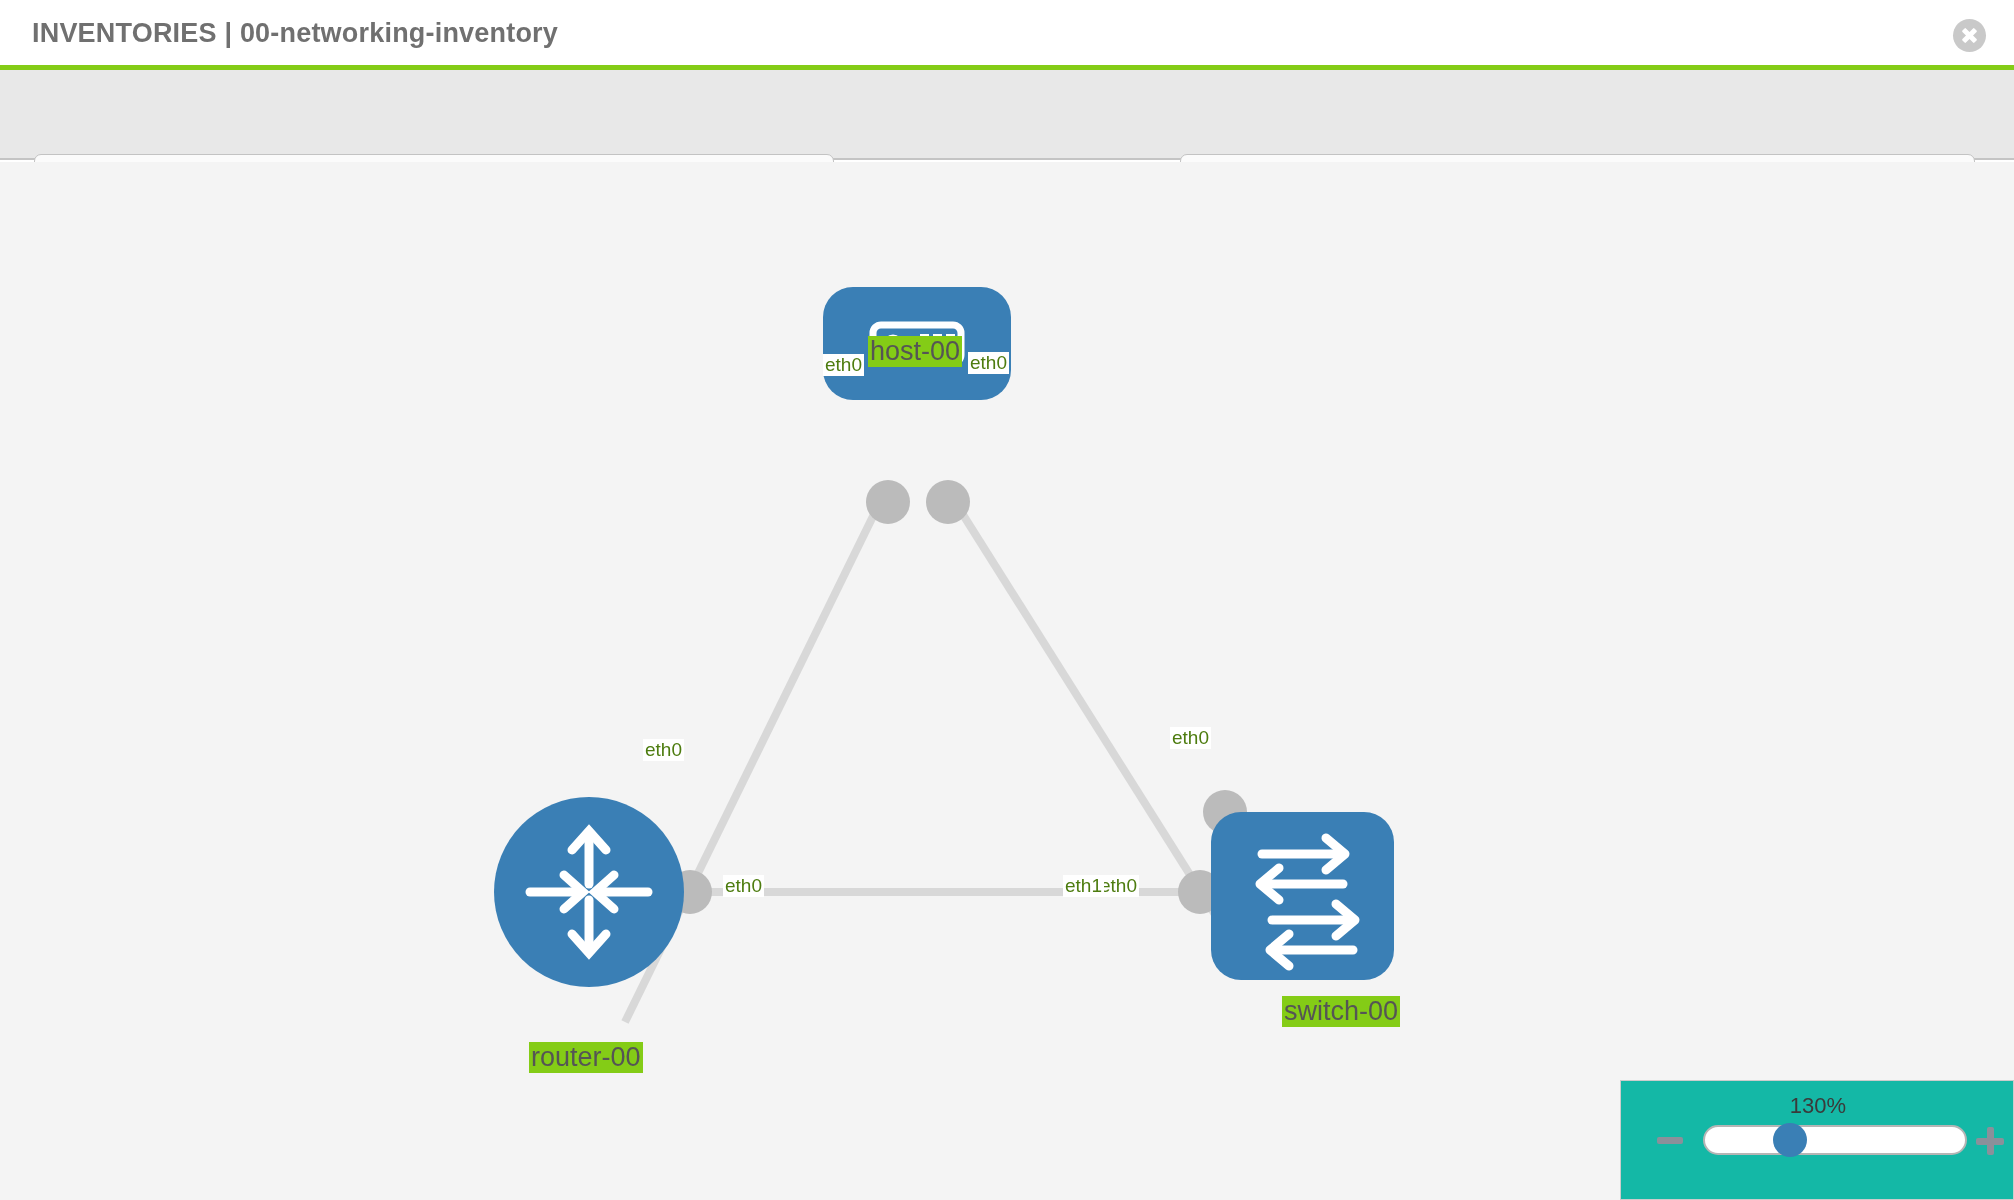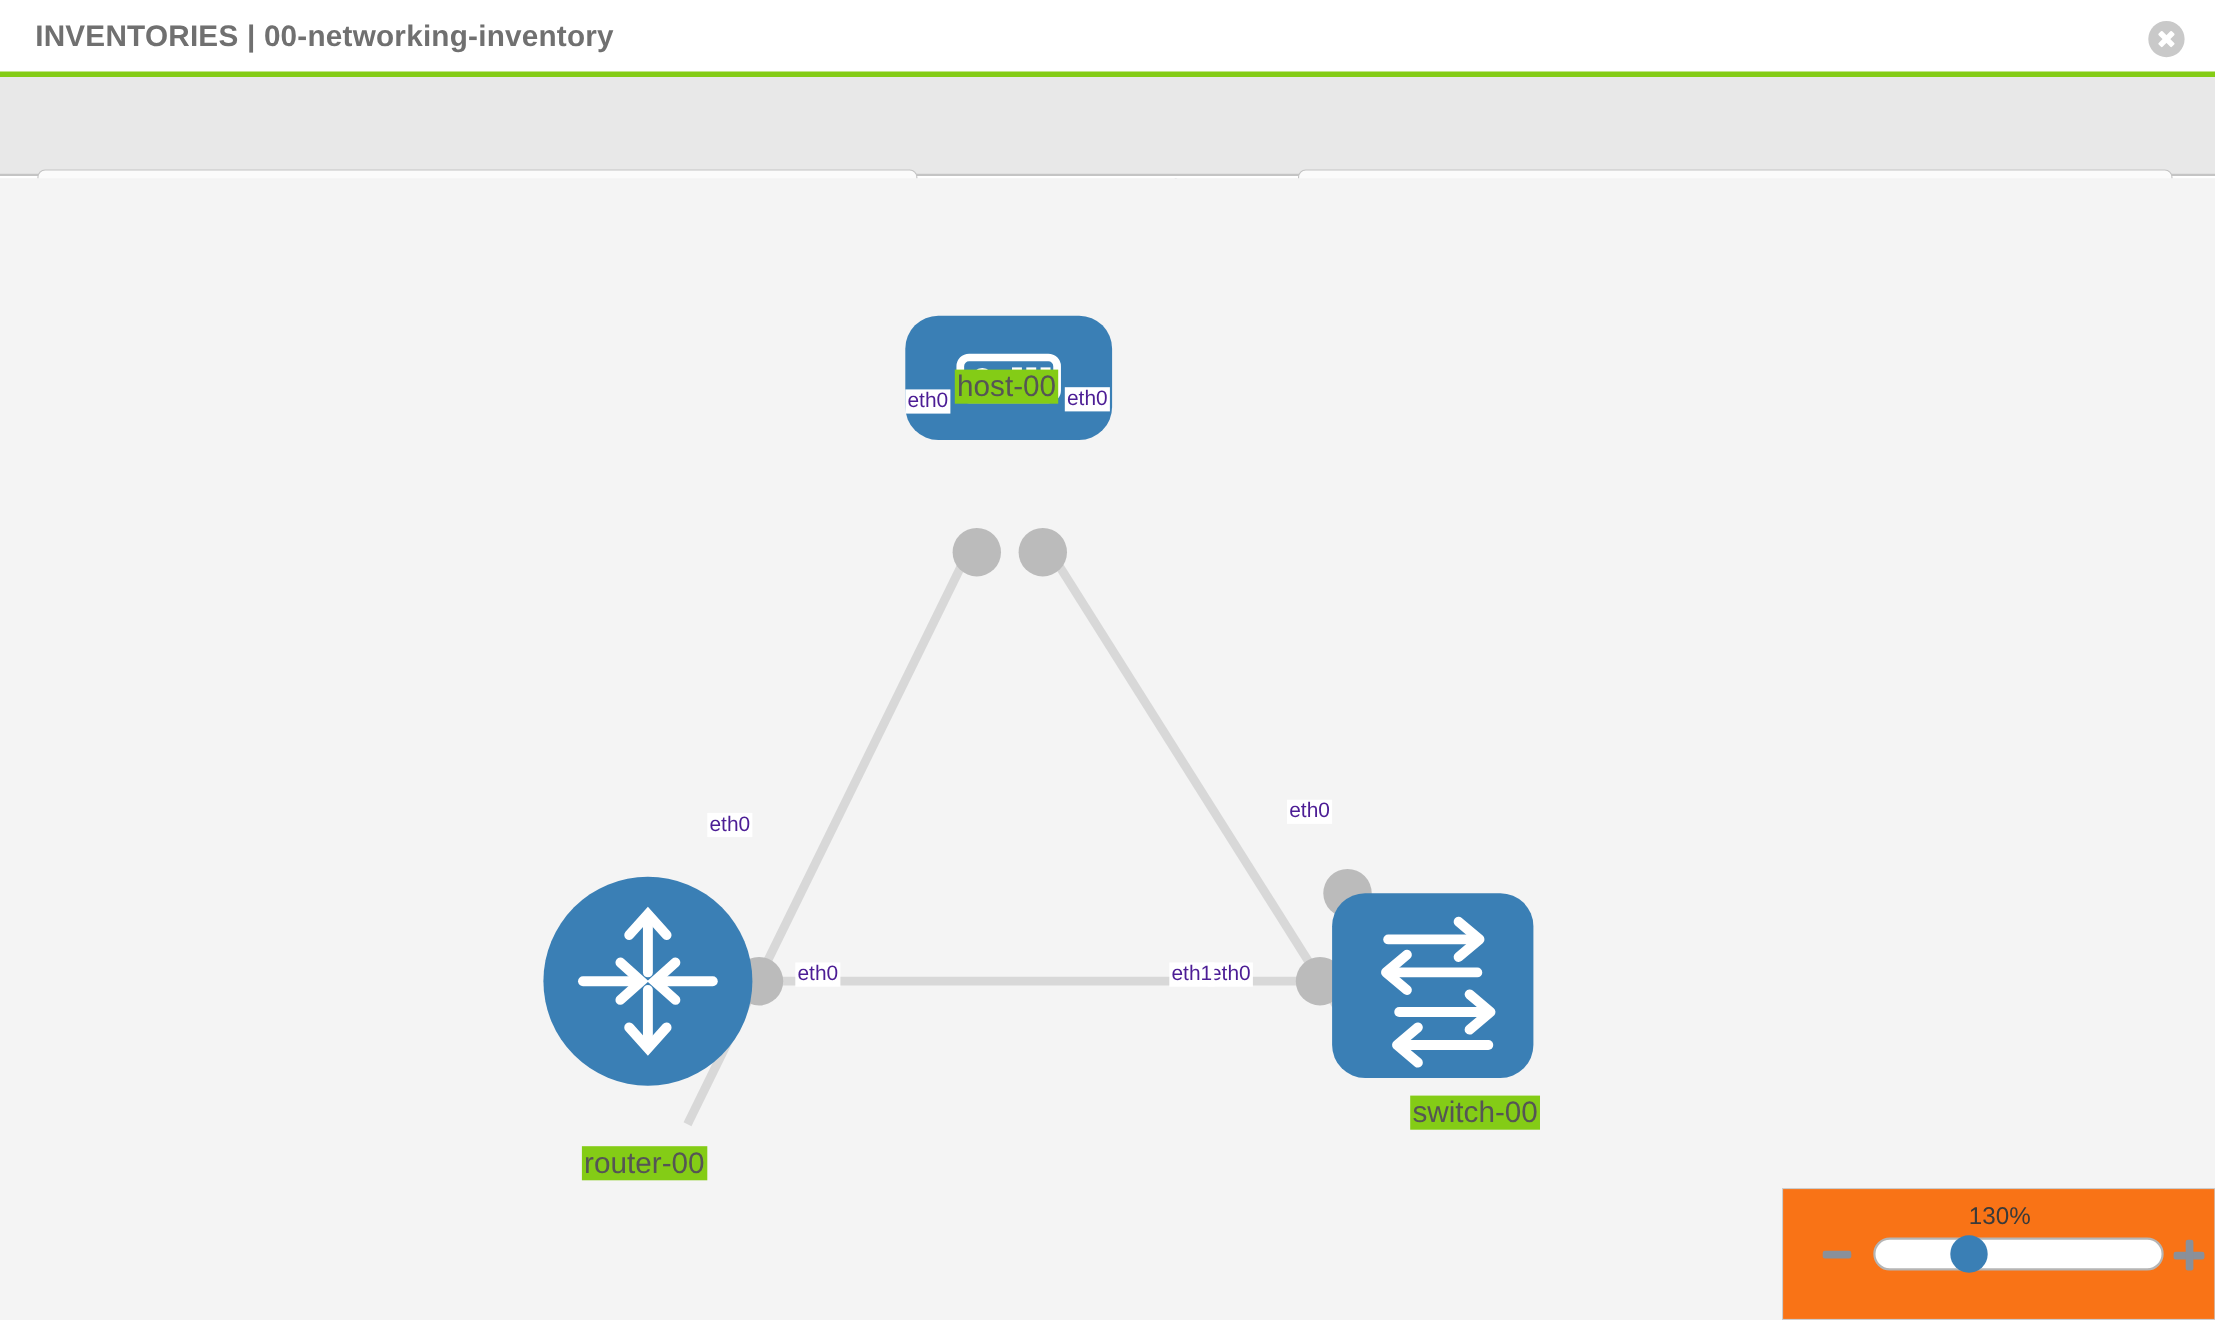--- a/index.html
+++ b/index.html
@@ -151,35 +151,35 @@
     font-size: 27px;
     color: #555555;
     background: #84cc16;
     white-space: nowrap;
     padding: 0 2px;
     cursor: pointer;
   }
   .link-label {
     position: absolute;
     font-size: 19px;
-    color: #4c1d95;
+    color: #4d7c0f;
     background: #ffffff;
     white-space: nowrap;
     padding: 0 2px;
     cursor: pointer;
   }
 
   
   .zoom-panel {
     position: absolute;
     left: 1620px;
     top: 1080px;
     width: 394px;
     height: 120px;
-    background: #f97316;
+    background: #14b8a6;
     border: 1px solid #cccccc;
     padding-left: 45px;
   }
   .zoom-value {
     position: absolute;
     top: 12px;
     left: 0;
     width: 394px;
     text-align: center;
     font-size: 22px;

